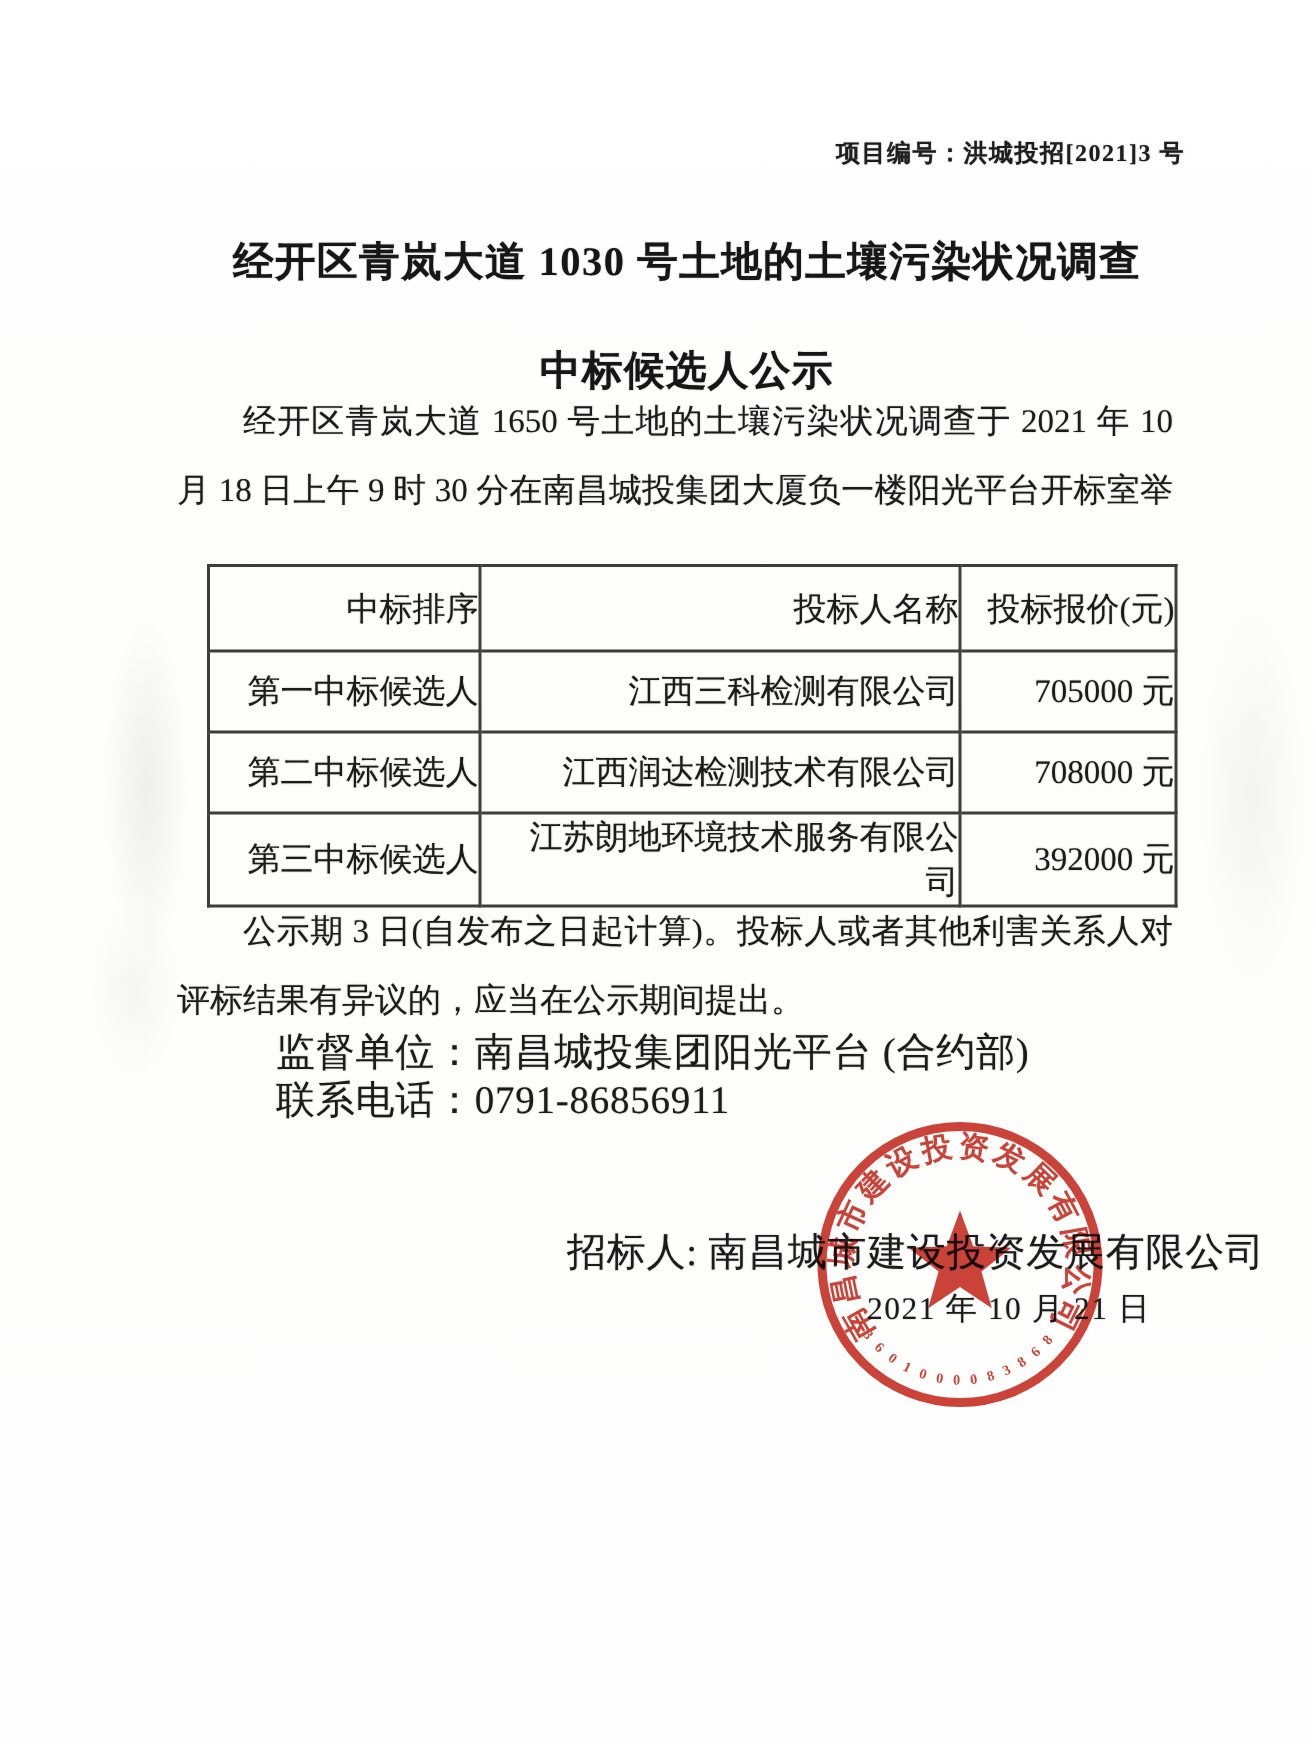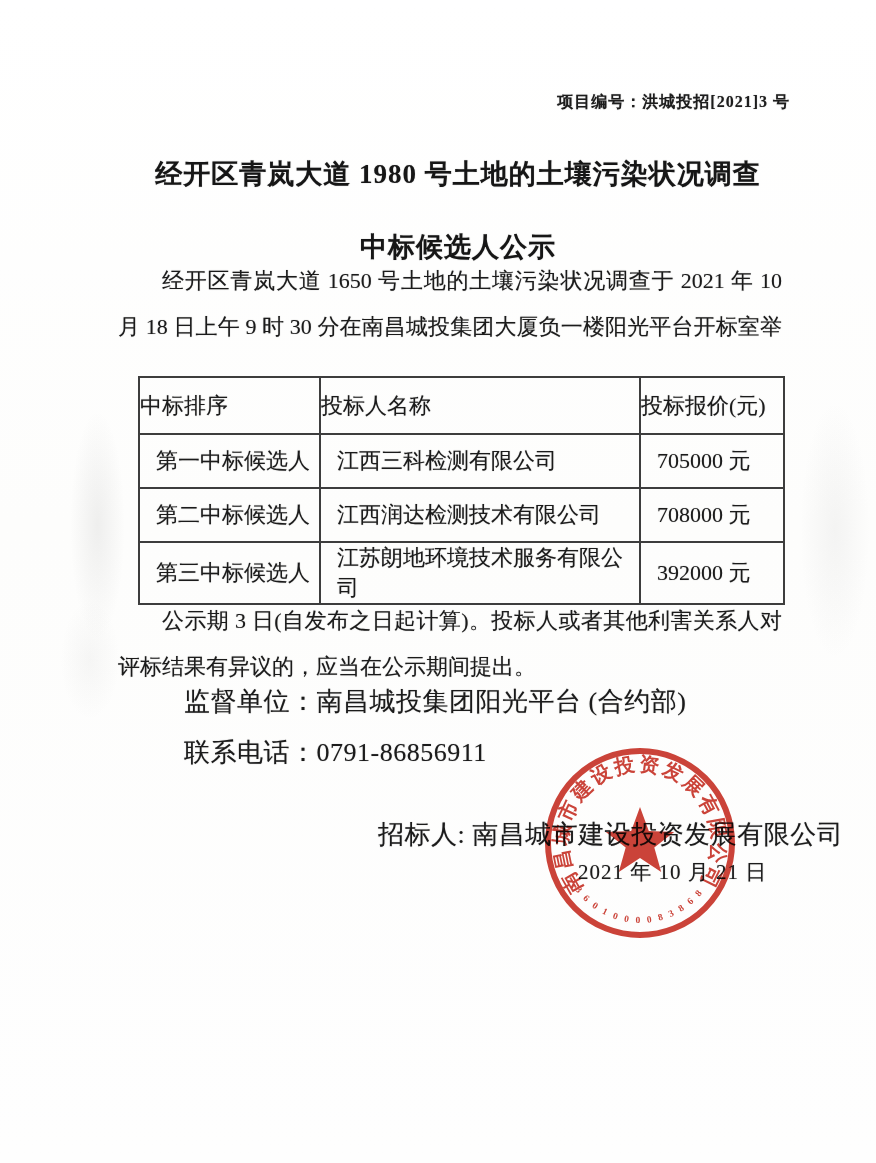--- a/index.html
+++ b/index.html
@@ -42,32 +42,32 @@
   .intro { top: 258px; }
   .notice { top: 598px; }
 
   table.bid-table {
     position: absolute; left: 138px; top: 376px;
     width: 645px; border-collapse: collapse; table-layout: fixed;
     font-size: 22px; color: #1b1b1b;
   }
   table.bid-table th, table.bid-table td {
     border: 2px solid #3d3d3d;
-    text-align: left; vertical-align: middle;
+    text-align: right; vertical-align: middle;
     font-weight: 400; padding: 0;
     text-shadow: 0 0 1px rgba(40,40,40,0.45);
   }
   table.bid-table th { height: 55px; }
   table.bid-table td { height: 52px; padding-left: 16px; }
 
   .info-line {
     position: absolute; font-size: 26px; color: #1b1b1b; letter-spacing: 0.5px;
   }
   .supervisor { left: 184px; top: 684px; }
-  .phone      { left: 184px; top: 735px; }
+  .phone      { left: 184px; top: 716px; }
   .bidder     { left: 378px; top: 817px; }
   .date       { left: 578px; top: 858px; font-size: 21px; letter-spacing: 1px; }
 
   .seal {
     position: absolute; left: 540px; top: 743px;
     width: 200px; height: 200px;
     mix-blend-mode: multiply; opacity: 0.88;
     pointer-events: none;
   }
   .seal text { font-family: "Liberation Serif", "DejaVu Serif", serif; }
@@ -86,21 +86,21 @@
     background: radial-gradient(ellipse at center, rgba(120,120,120,0.06), rgba(120,120,120,0) 70%);
   }
 </style>
 </head>
 <body>
 
 <div class="page">
 
   <div class="project-number scan-text">项目编号：洪城投招[2021]3 号</div>
 
-  <div class="doc-title line1 scan-text">经开区青岚大道 1980 号土地的土壤污染状况调查</div>
+  <div class="doc-title line1 scan-text">经开区青岚大道 1030 号土地的土壤污染状况调查</div>
   <div class="doc-title line2 scan-text">中标候选人公示</div>
 
   <div class="para intro scan-text">
     <div class="pline indent">经开区青岚大道 1650 号土地的土壤污染状况调查于 2021 年 10</div>
     <div class="pline">月 18 日上午 9 时 30 分在南昌城投集团大厦负一楼阳光平台开标室举</div>
   </div>
 
   <table class="bid-table">
     <colgroup>
       <col style="width:181px">

